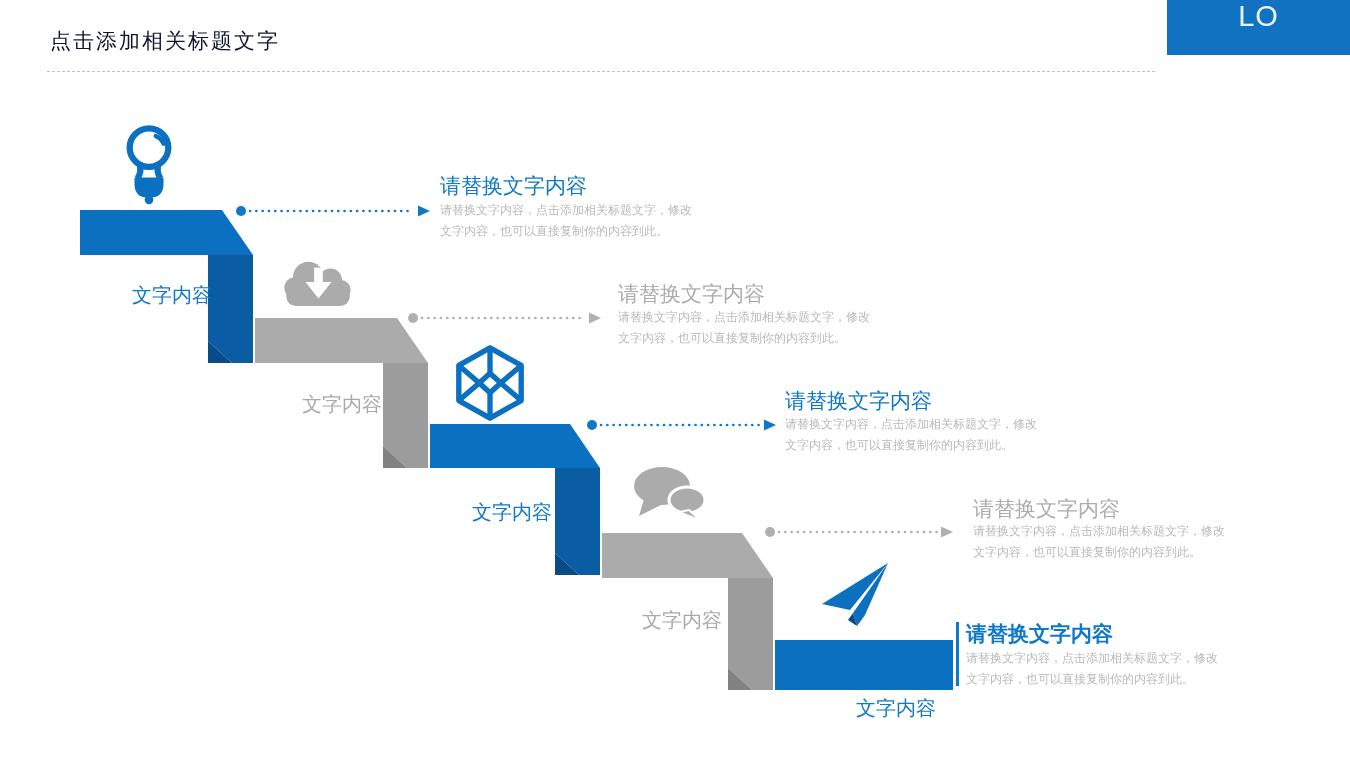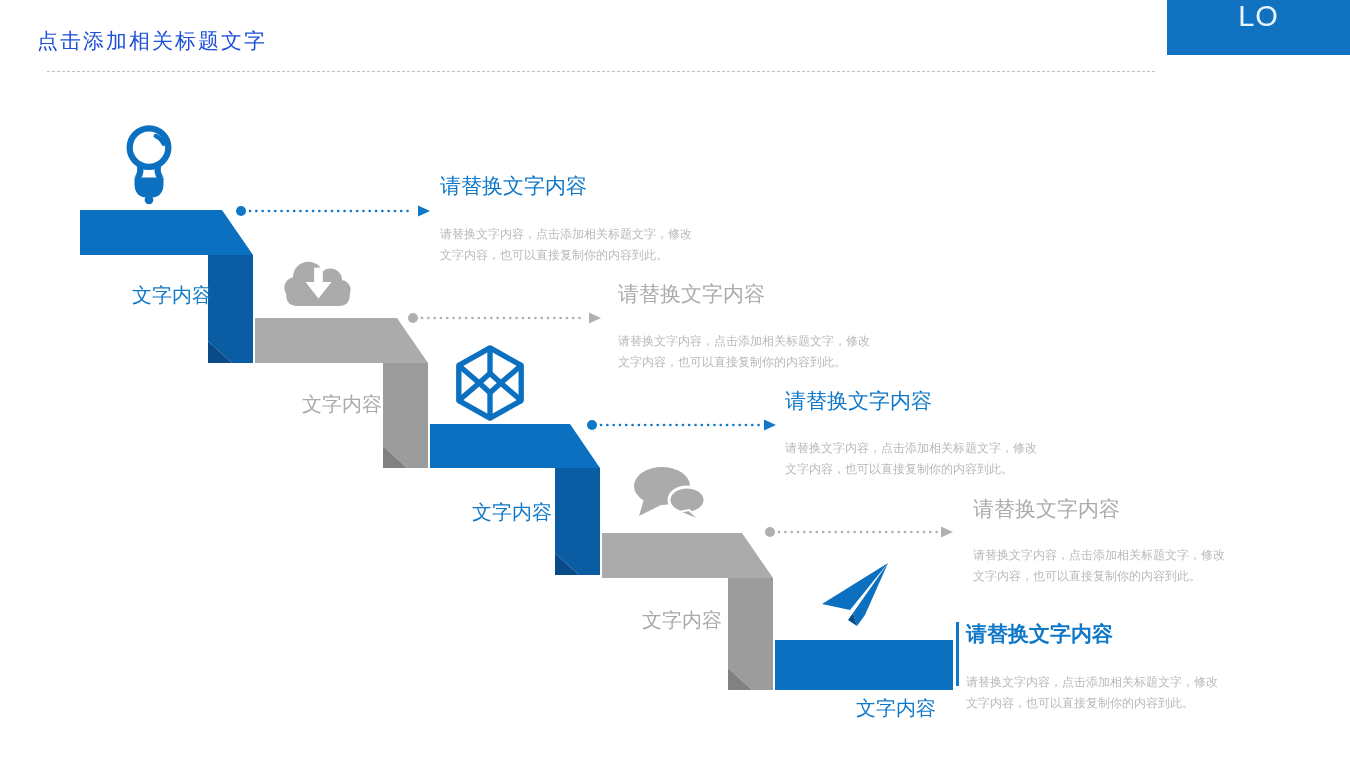--- a/index.html
+++ b/index.html
@@ -2,32 +2,32 @@
 <html><head>
 <meta charset="utf-8">
 <style>
   html,body{margin:0;padding:0;background:#ffffff;}
   #slide{
     position:relative;width:1350px;height:759px;overflow:hidden;background:#ffffff;
     font-family:"Liberation Sans","DejaVu Sans",sans-serif;
   }
   .abs{position:absolute;}
   
-  .page-title{left:37px;top:27px;font-size:21px;font-weight:500;color:#1d4ed8;letter-spacing:2px;}
+  .page-title{left:50px;top:27px;font-size:21px;font-weight:500;color:#0f172a;letter-spacing:2px;}
   .header-rule{left:47px;top:71px;width:1108px;height:0;border-top:1px dashed #c2c2c2;}
   .logo-box{left:1167px;top:0;width:183px;height:55px;background:#1172c2;display:flex;align-items:flex-start;justify-content:center;}
   .logo-text{color:#eaf4fc;font-size:29px;font-weight:400;letter-spacing:1px;}
   
   #stairs{left:0;top:0;}
   
   .step-title{font-size:21px;font-weight:500;white-space:nowrap;}
   .step-title.blue{color:#0f78c8;}
   .step-title.gray{color:#acacac;}
   .step-title.bold{font-weight:700;}
-  .step-body{width:276px;font-size:12px;line-height:21px;color:#b9b9b9;margin-top:24px;}
+  .step-body{width:276px;font-size:12px;line-height:21px;color:#b9b9b9;}
   .step-body div{white-space:nowrap;}
   .step-label{font-size:20px;font-weight:500;white-space:nowrap;margin-left:29px;}
   .step-label.blue{color:#0f78c8;}
   .step-label.gray{color:#a9a9a9;}
   .t5-rule{left:956px;top:622px;width:3px;height:64px;background:#0f78c8;}
 </style>
 </head>
 <body>
 
 <div id="slide">

